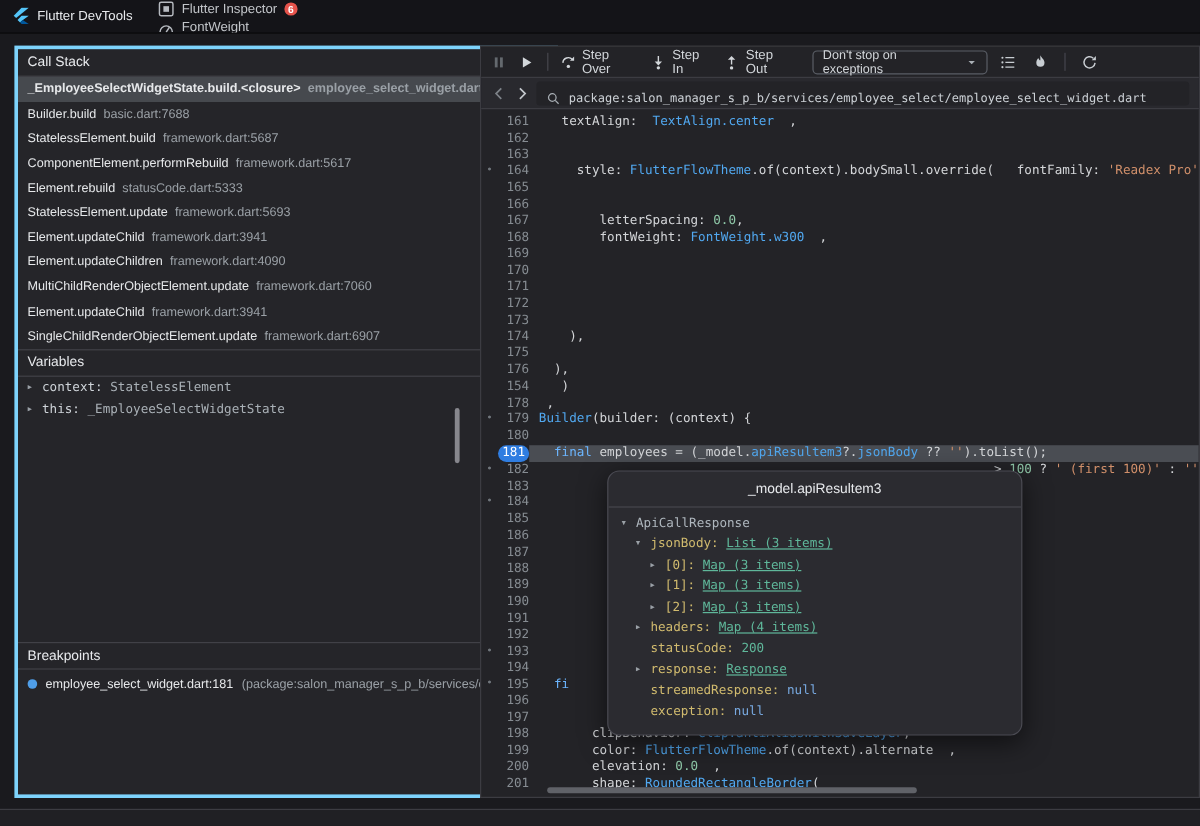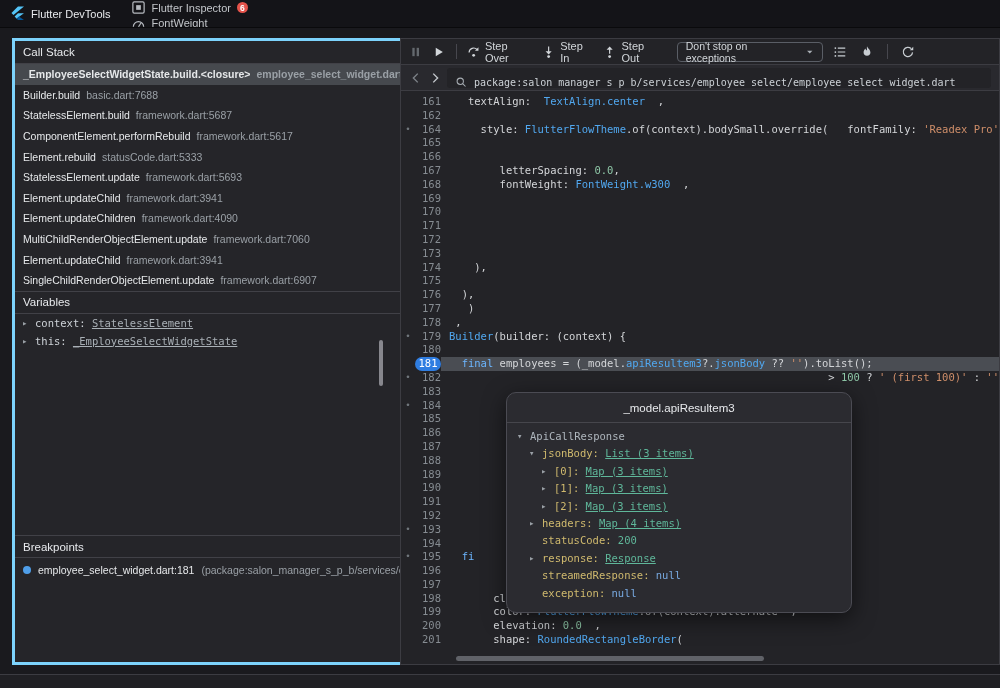--- a/index.html
+++ b/index.html
@@ -44,21 +44,21 @@
   .hicon { width:13px; height:13px; color:#b9bdc2; }
   .phead .spacer { flex:1; }
   .frame { display:flex; align-items:center; height:20.6px; padding:0 8px; font-size:10.5px; white-space:nowrap; overflow:hidden; }
   .frame.selected { background:#46494e;font-weight:bold; }
   .frame .fn { color:#e6e8ea; }
   .frame .src { color:#9aa0a6; margin-left:6px; }
   .vhead { border-top:1px solid #414147; }
   .var-item { display:flex; align-items:center; height:18px; padding:0 7px; font-family:"DejaVu Sans Mono", monospace; font-size:10.5px; white-space:pre; }
   .var-item .arrow { width:13px; color:#9aa0a6; font-size:9px; }
   .var-name { color:#ced3d8; }
-  .var-val { color:#a9b0b6;text-decoration:underline; }
+  .var-val { color:#a9b0b6; }
   #bp-block { position:absolute; left:0; top:494px; width:100%; }
   .bp-count {
     background:#6b6f76; color:#fff; border-radius:8px; min-width:15px; height:15px;
     font-size:9.5px; display:inline-flex; align-items:center; justify-content:center;
     margin-left:auto; margin-right:10px; padding:0 3px;
   }
   .bp-item { display:flex; align-items:center; gap:7px; padding:6px 8px; font-size:10.5px; white-space:nowrap; overflow:hidden; }
   .bp-dot { width:8px; height:8px; border-radius:50%; background:#4f9ee8; flex:0 0 auto; }
   .bp-file { color:#e6e8ea; }
   .bp-detail { color:#9aa0a6; }
@@ -360,20 +360,25 @@
           <span class="edot"></span>
           <span class="lnum">161</span>
           <span class="codeseg"><span class="c-d">   textAlign:  </span><span class="c-b">TextAlign.center</span><span class="c-d">  ,</span></span>
         </div>
         <div class="eline">
           <span class="edot"></span>
           <span class="lnum">162</span>
           <span class="codeseg"></span>
         </div>
         <div class="eline">
+          <span class="edot"></span>
+          <span class="lnum">163</span>
+          <span class="codeseg"></span>
+        </div>
+        <div class="eline">
           <span class="edot">•</span>
           <span class="lnum">164</span>
           <span class="codeseg"><span class="c-d">     style: </span><span class="c-b">FlutterFlowTheme</span><span class="c-d">.of(context).bodySmall.override(   fontFamily: </span><span class="c-s">'Readex Pro'</span></span>
         </div>
         <div class="eline">
           <span class="edot"></span>
           <span class="lnum">165</span>
           <span class="codeseg"></span>
         </div>
         <div class="eline">
@@ -426,21 +431,21 @@
           <span class="lnum">175</span>
           <span class="codeseg"></span>
         </div>
         <div class="eline">
           <span class="edot"></span>
           <span class="lnum">176</span>
           <span class="codeseg"><span class="c-d">  ),</span></span>
         </div>
         <div class="eline">
           <span class="edot"></span>
-          <span class="lnum">177</span>
+          <span class="lnum">154</span>
           <span class="codeseg"><span class="c-d">   )</span></span>
         </div>
         <div class="eline">
           <span class="edot"></span>
           <span class="lnum">178</span>
           <span class="codeseg"><span class="c-d"> ,</span></span>
         </div>
         <div class="eline">
           <span class="edot">•</span>
           <span class="lnum">179</span>

